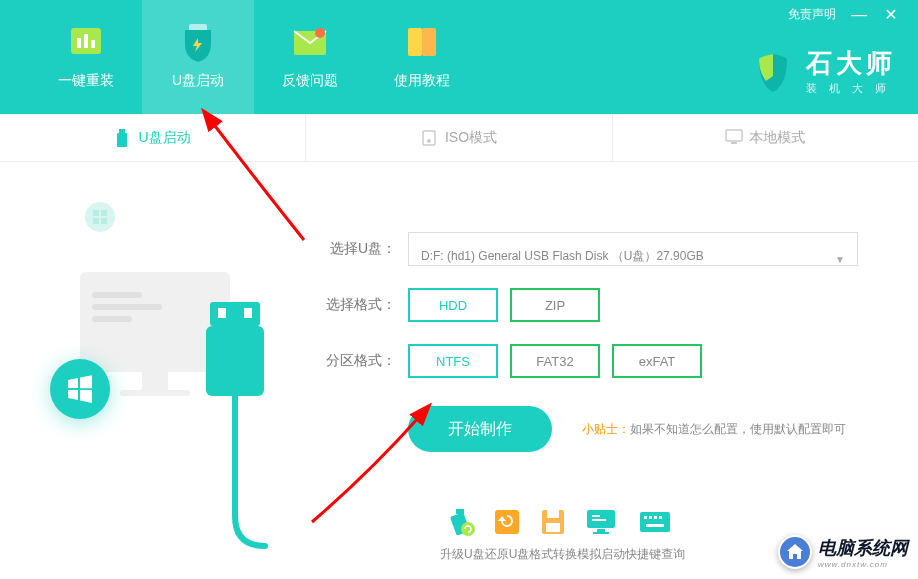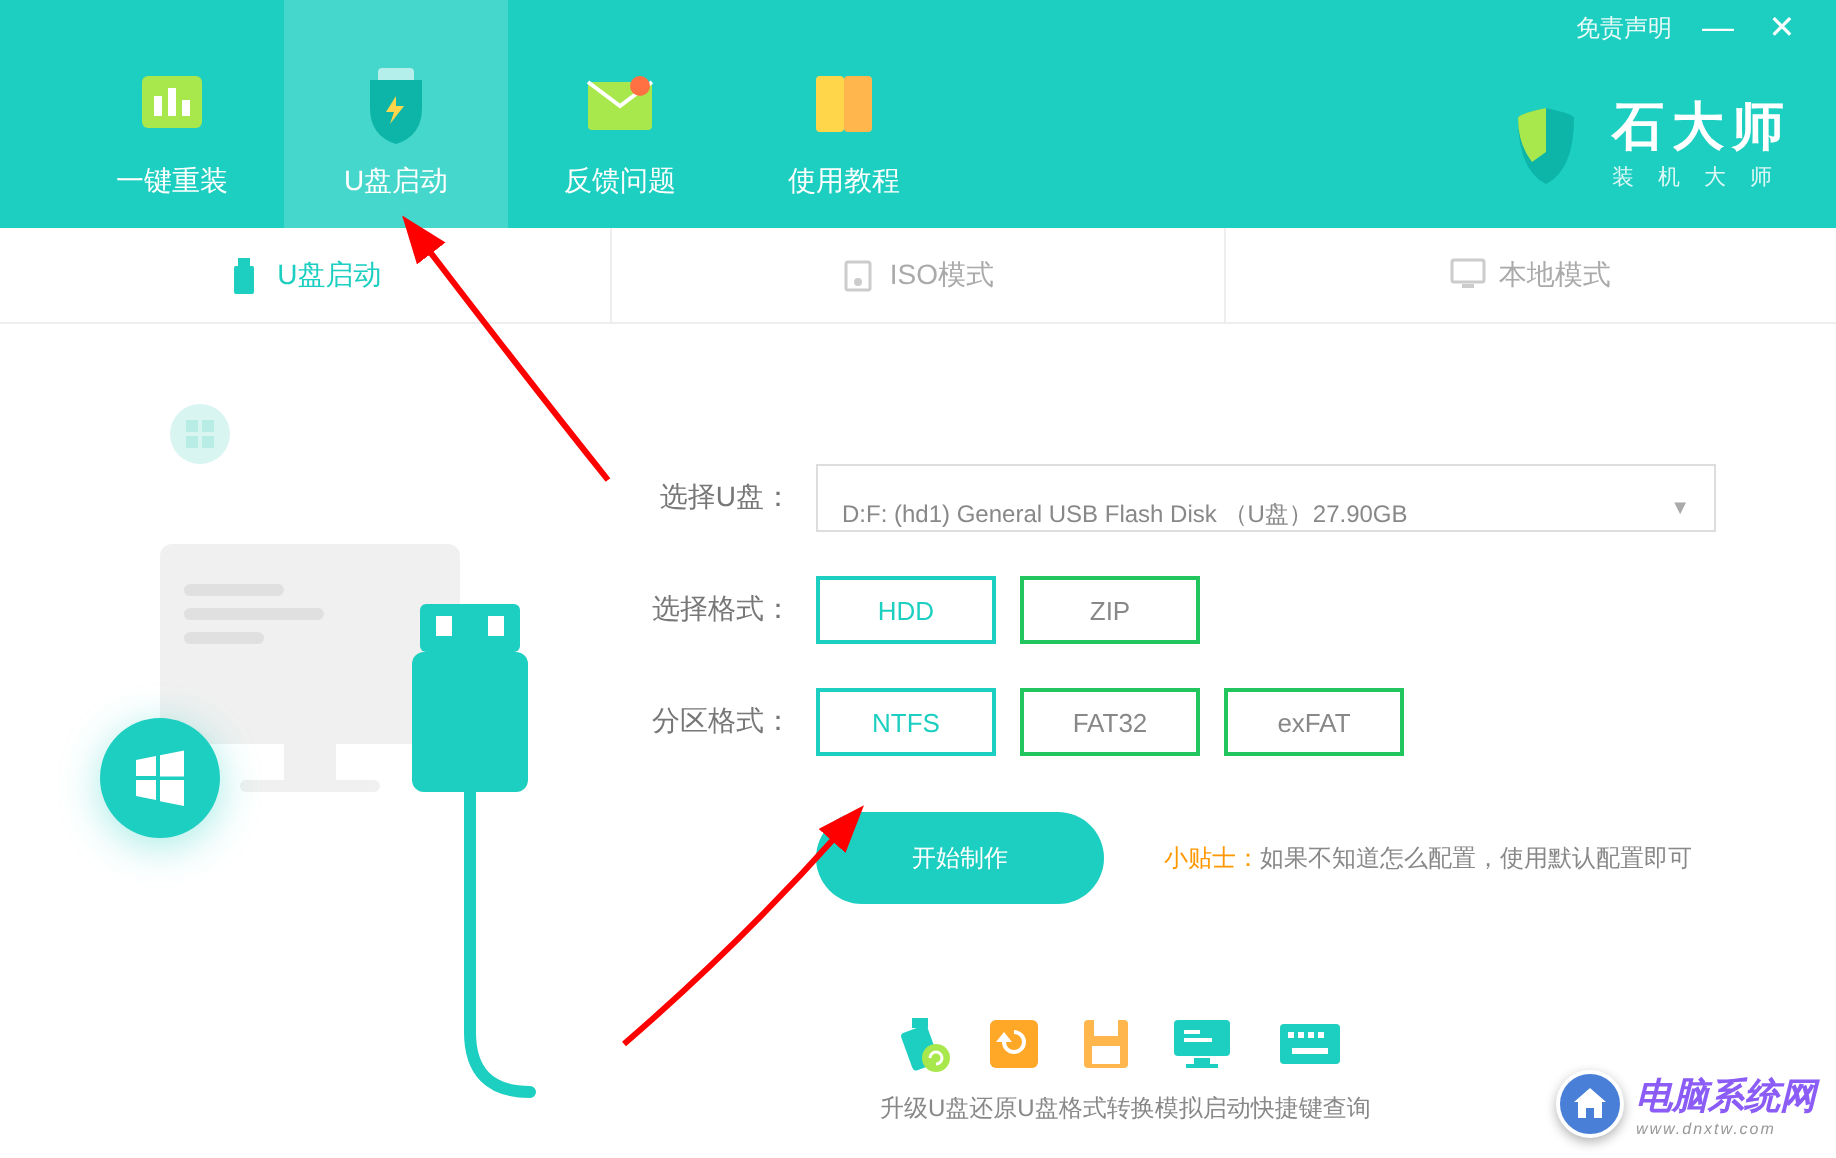--- a/index.html
+++ b/index.html
@@ -5,21 +5,21 @@
     * { margin: 0; padding: 0; box-sizing: border-box; font-family: "Microsoft YaHei", sans-serif; }
     body { width: 918px; height: 579px; background: #fff; position: relative; overflow: hidden; }
     
     
     .header { background: linear-gradient(90deg, #1dcfc1 0%, #1dcfc1 100%); height: 114px; display: flex; position: relative; }
     .titlebar { position: absolute; top: 6px; right: 18px; display: flex; align-items: center; gap: 14px; color: #fff; font-size: 12px; }
     .titlebar-link { cursor: pointer; opacity: 0.9; }
     .win-btn { width: 18px; text-align: center; cursor: pointer; font-size: 16px; line-height: 1; }
     
     .nav { display: flex; align-items: flex-end; height: 100%; padding-left: 30px; }
-    .nav-item { width: 112px; display: flex; flex-direction: column; align-items: center; color: #fff; padding-bottom: 14px; cursor: pointer; }
+    .nav-item { width: 112px; display: flex; flex-direction: column; align-items: center; color: #fff; padding-bottom: 24px; cursor: pointer; }
     .nav-item.active { background: rgba(255,255,255,0.18); height: 100%; justify-content: flex-end; }
     .nav-icon-wrap { width: 48px; height: 40px; margin-bottom: 10px; display: flex; align-items: center; justify-content: center; }
     .nav-label { font-size: 14px; }
     
     .brand { position: absolute; right: 20px; bottom: 18px; display: flex; align-items: flex-end; gap: 10px; color: #fff; }
     .brand-logo { width: 46px; height: 46px; }
     .brand-text { display: flex; flex-direction: column; }
     .brand-name { font-size: 26px; font-weight: bold; letter-spacing: 4px; }
     .brand-sub { font-size: 11px; letter-spacing: 12px; opacity: 0.85; }
     
@@ -35,41 +35,41 @@
     .left-pane { width: 310px; position: relative; background: #fff; }
     .illus { position: absolute; }
     .windows-circle { left: 50px; bottom: 160px; width: 60px; height: 60px; background: #1dcfc1; border-radius: 50%; display: flex; align-items: center; justify-content: center; box-shadow: 0 4px 20px rgba(29,207,193,0.4); }
     .windows-dim { left: 85px; top: 40px; width: 30px; height: 30px; background: #d9f5f1; border-radius: 50%; display: flex; align-items: center; justify-content: center; }
     .monitor { left: 70px; top: 100px; width: 180px; height: 140px; }
     .usb-cable { left: 200px; top: 140px; }
     
     .right-pane { flex: 1; padding: 70px 60px 0 10px; }
     .form-row { display: flex; align-items: center; margin-bottom: 22px; }
     .form-label { width: 76px; font-size: 14px; color: #777; text-align: right; margin-right: 12px; }
-    .dropdown { flex: 1; height: 34px; border: 1px solid #ddd; display: flex; align-items: flex-start; justify-content: space-between; padding: 16px 12px; font-size: 12px; color: #888; cursor: pointer; font-family: monospace; }
+    .dropdown { flex: 1; height: 34px; border: 1px solid #ddd; display: flex; align-items: flex-end; justify-content: space-between; padding: 0 12px; font-size: 12px; color: #888; cursor: pointer; font-family: monospace; }
     .dd-arrow { color: #aaa; font-size: 10px; }
     .opt-group { display: flex; gap: 12px; }
     .opt-btn { width: 90px; height: 34px; border: 2px solid #22c55e; background: #fff; font-size: 13px; color: #888; display: flex; align-items: center; justify-content: center; cursor: pointer; }
     .opt-btn.selected { border-color: #1dcfc1; color: #1dcfc1; }
     
     .action-row { display: flex; align-items: center; margin: 28px 0 0 88px; gap: 30px; }
-    .main-btn { background: #1dcfc1; color: #fff; border: none; width: 144px; height: 46px; border-radius: 23px; font-size: 12px; cursor: pointer; }
+    .main-btn { background: #1dcfc1; color: #fff; border: none; width: 144px; height: 46px; border-radius: 23px; font-size: 16px; cursor: pointer; }
     .tip { font-size: 12px; color: #888; }
     .tip-label { color: #ff9800; }
     
     .tools { position: absolute; left: 440px; bottom: 16px; display: flex; }
     .tool-item { display: flex; flex-direction: column; align-items: center; gap: 8px; cursor: pointer; }
     .tool-icon { width: 36px; height: 32px; display: flex; align-items: center; justify-content: center; }
     .tool-label { font-size: 12px; color: #888; }
     
     
     .watermark { position: absolute; right: 10px; bottom: 10px; display: flex; align-items: center; gap: 6px; }
     .wm-icon { width: 34px; height: 34px; background: #4a7fd8; border-radius: 50%; display: flex; align-items: center; justify-content: center; border: 2px solid #fff; box-shadow: 0 2px 6px rgba(0,0,0,0.3); }
     .wm-text { display: flex; flex-direction: column; font-style: italic; }
-    .wm-title { font-size: 18px; font-weight: bold; color: #8b5cf6; }
+    .wm-title { font-size: 18px; font-weight: bold; color: #0f172a; }
     .wm-sub { font-size: 8px; color: #999; letter-spacing: 1px; }
     
     
     .arrow { position: absolute; pointer-events: none; }
     .arrow svg { overflow: visible; }
   </style>
 </head>
 <body>
 
 <div class="header">

